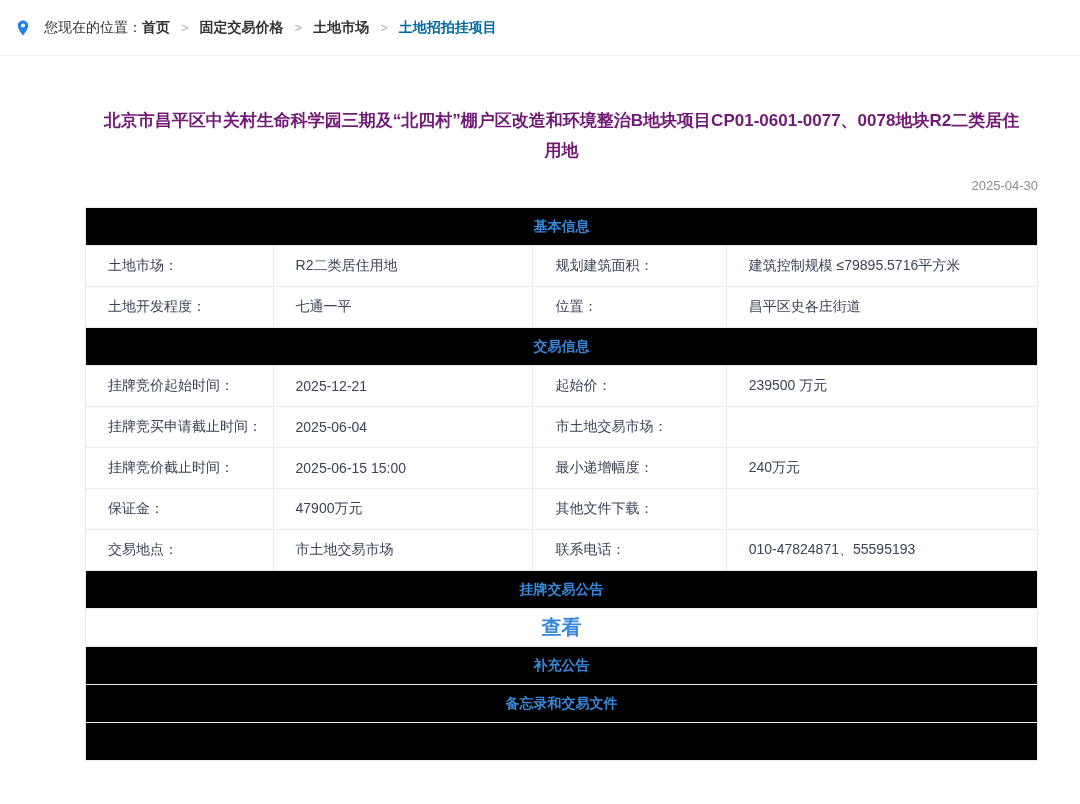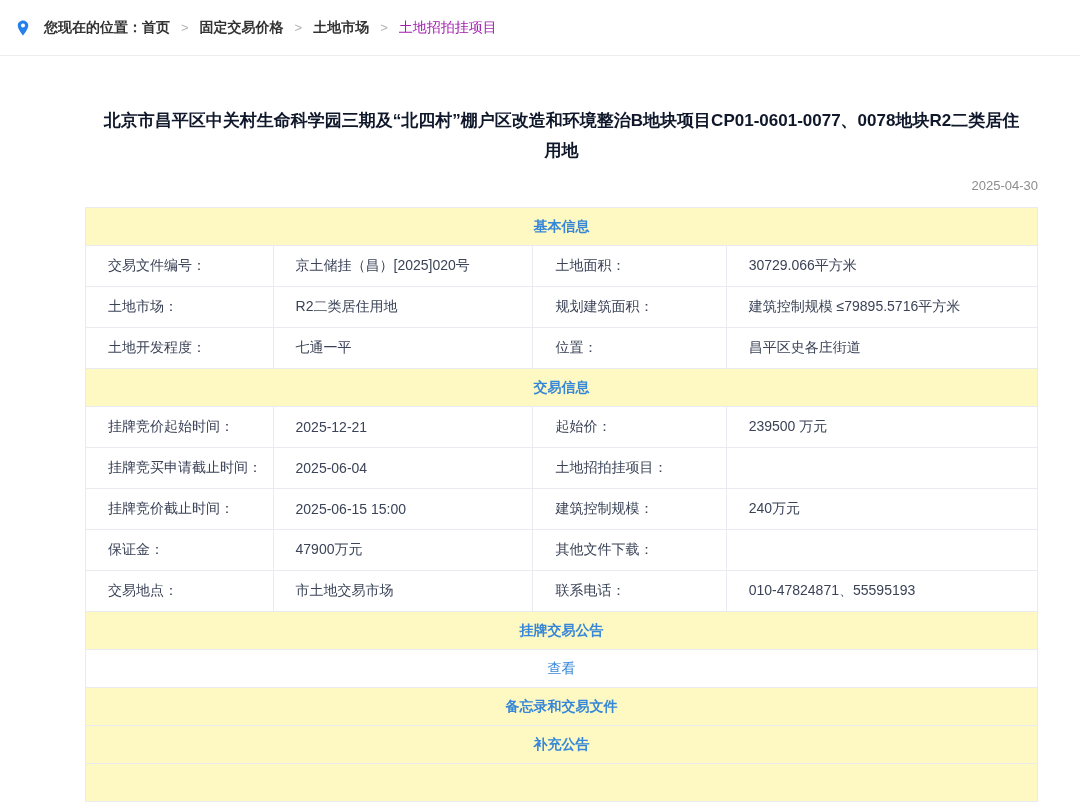--- a/index.html
+++ b/index.html
@@ -11,55 +11,55 @@
     color: #3a4357;
   }
   
   .breadcrumb-bar {
     display: flex; align-items: center;
     height: 56px; padding-left: 14px;
     border-bottom: 1px solid #ededed;
     font-size: 14px; color: #333;
   }
   .pin-wrap { width: 18px; height: 18px; margin-right: 12px; flex: 0 0 auto; }
-  .crumb-prefix { font-weight: 700; color: #333; }
+  .crumb-prefix { font-weight: 400; color: #333; }
   .crumb { color: #333; font-weight: 600; text-decoration: none; cursor: pointer; text-align: center; }
-  .crumb.current { color: #a21caf; font-weight: 400; cursor: default; }
+  .crumb.current { color: #0369a1; font-weight: 700; cursor: default; }
   .crumb-sep { color: #b3b3b3; margin: 0 11px; font-size: 13px; }
   
   .content { margin: 50px 42px 0 85px; width: 953px; }
   .page-title {
     margin: 12px; font-size: 17px; font-weight: 700; line-height: 30px;
-    color: #0f172a; text-align: center;
+    color: #701a75; text-align: center;
   }
   .publish-date {
     margin-top: 10px; text-align: right;
     font-size: 13px; color: #8c8c8c;
   }
   
   table.info-table {
     width: 100%; margin-top: 14px;
     border-collapse: collapse; table-layout: fixed;
   }
   .info-table td {
     border: 1px solid #e9ebf1;
     font-size: 14px; color: #3a4357;
     height: 41px; padding: 0 8px 0 22px;
     overflow: hidden; white-space: nowrap;
   }
   .info-table tr.hdr td {
-    background: #fef9c3; text-align: center; padding: 0;
+    background: #000000; text-align: center; padding: 0;
     color: #3787d8; font-weight: 600; height: 38px;
   }
   .info-table tr.link-row td {
     text-align: center; padding: 0; height: 38px;
   }
   .tbl-link {
-    color: #3787d8; font-weight: 400; text-decoration: none; cursor: pointer;
-    font-size: 14px;
+    color: #3787d8; font-weight: 700; text-decoration: none; cursor: pointer;
+    font-size: 20px;
   }
 </style>
 </head>
 <body>
 
 <div class="breadcrumb-bar">
   <span class="pin-wrap">
     <svg viewBox="0 0 24 24" width="18" height="18">
       <path fill="#2680eb" d="M12 2C8.14 2 5 5.14 5 8.7c0 5.2 7 13.3 7 13.3s7-8.1 7-13.3C19 5.14 15.86 2 12 2zm0 9.3a2.7 2.7 0 1 1 0-5.4 2.7 2.7 0 0 1 0 5.4z"></path>
     </svg>
@@ -83,26 +83,20 @@
       <col style="width:19.7%">
         <col style="width:27.3%">
         <col style="width:20.3%">
         <col style="width:32.7%">
     </colgroup>
     <tbody>
       <tr class="hdr">
         <td colspan="4">基本信息</td>
       </tr>
       <tr>
-        <td>交易文件编号：</td>
-        <td>京土储挂（昌）[2025]020号</td>
-        <td>土地面积：</td>
-        <td>30729.066平方米</td>
-      </tr>
-      <tr>
         <td>土地市场：</td>
         <td>R2二类居住用地</td>
         <td>规划建筑面积：</td>
         <td>建筑控制规模 ≤79895.5716平方米</td>
       </tr>
       <tr>
         <td>土地开发程度：</td>
         <td>七通一平</td>
         <td>位置：</td>
         <td>昌平区史各庄街道</td>
@@ -113,27 +107,27 @@
       </tr>
       <tr>
         <td>挂牌竞价起始时间：</td>
         <td>2025-12-21</td>
         <td>起始价：</td>
         <td>239500 万元</td>
       </tr>
       <tr>
         <td>挂牌竞买申请截止时间：</td>
         <td>2025-06-04</td>
-        <td>土地招拍挂项目：</td>
+        <td>市土地交易市场：</td>
         <td></td>
       </tr>
       <tr>
         <td>挂牌竞价截止时间：</td>
         <td>2025-06-15 15:00</td>
-        <td>建筑控制规模：</td>
+        <td>最小递增幅度：</td>
         <td>240万元</td>
       </tr>
       <tr>
         <td>保证金：</td>
         <td>47900万元</td>
         <td>其他文件下载：</td>
         <td></td>
       </tr>
       <tr>
         <td>交易地点：</td>
@@ -145,25 +139,25 @@
       <tr class="hdr">
         <td colspan="4">挂牌交易公告</td>
       </tr>
       <tr class="link-row">
         <td colspan="4">
           <a class="tbl-link">查看</a>
         </td>
       </tr>
 
       <tr class="hdr">
-        <td colspan="4">备忘录和交易文件</td>
+        <td colspan="4">补充公告</td>
       </tr>
 
       <tr class="hdr">
-        <td colspan="4">补充公告</td>
+        <td colspan="4">备忘录和交易文件</td>
       </tr>
 
       <tr class="hdr">
         <td colspan="4"></td>
       </tr>
     </tbody>
   </table>
 </div>
 
 </body></html>

